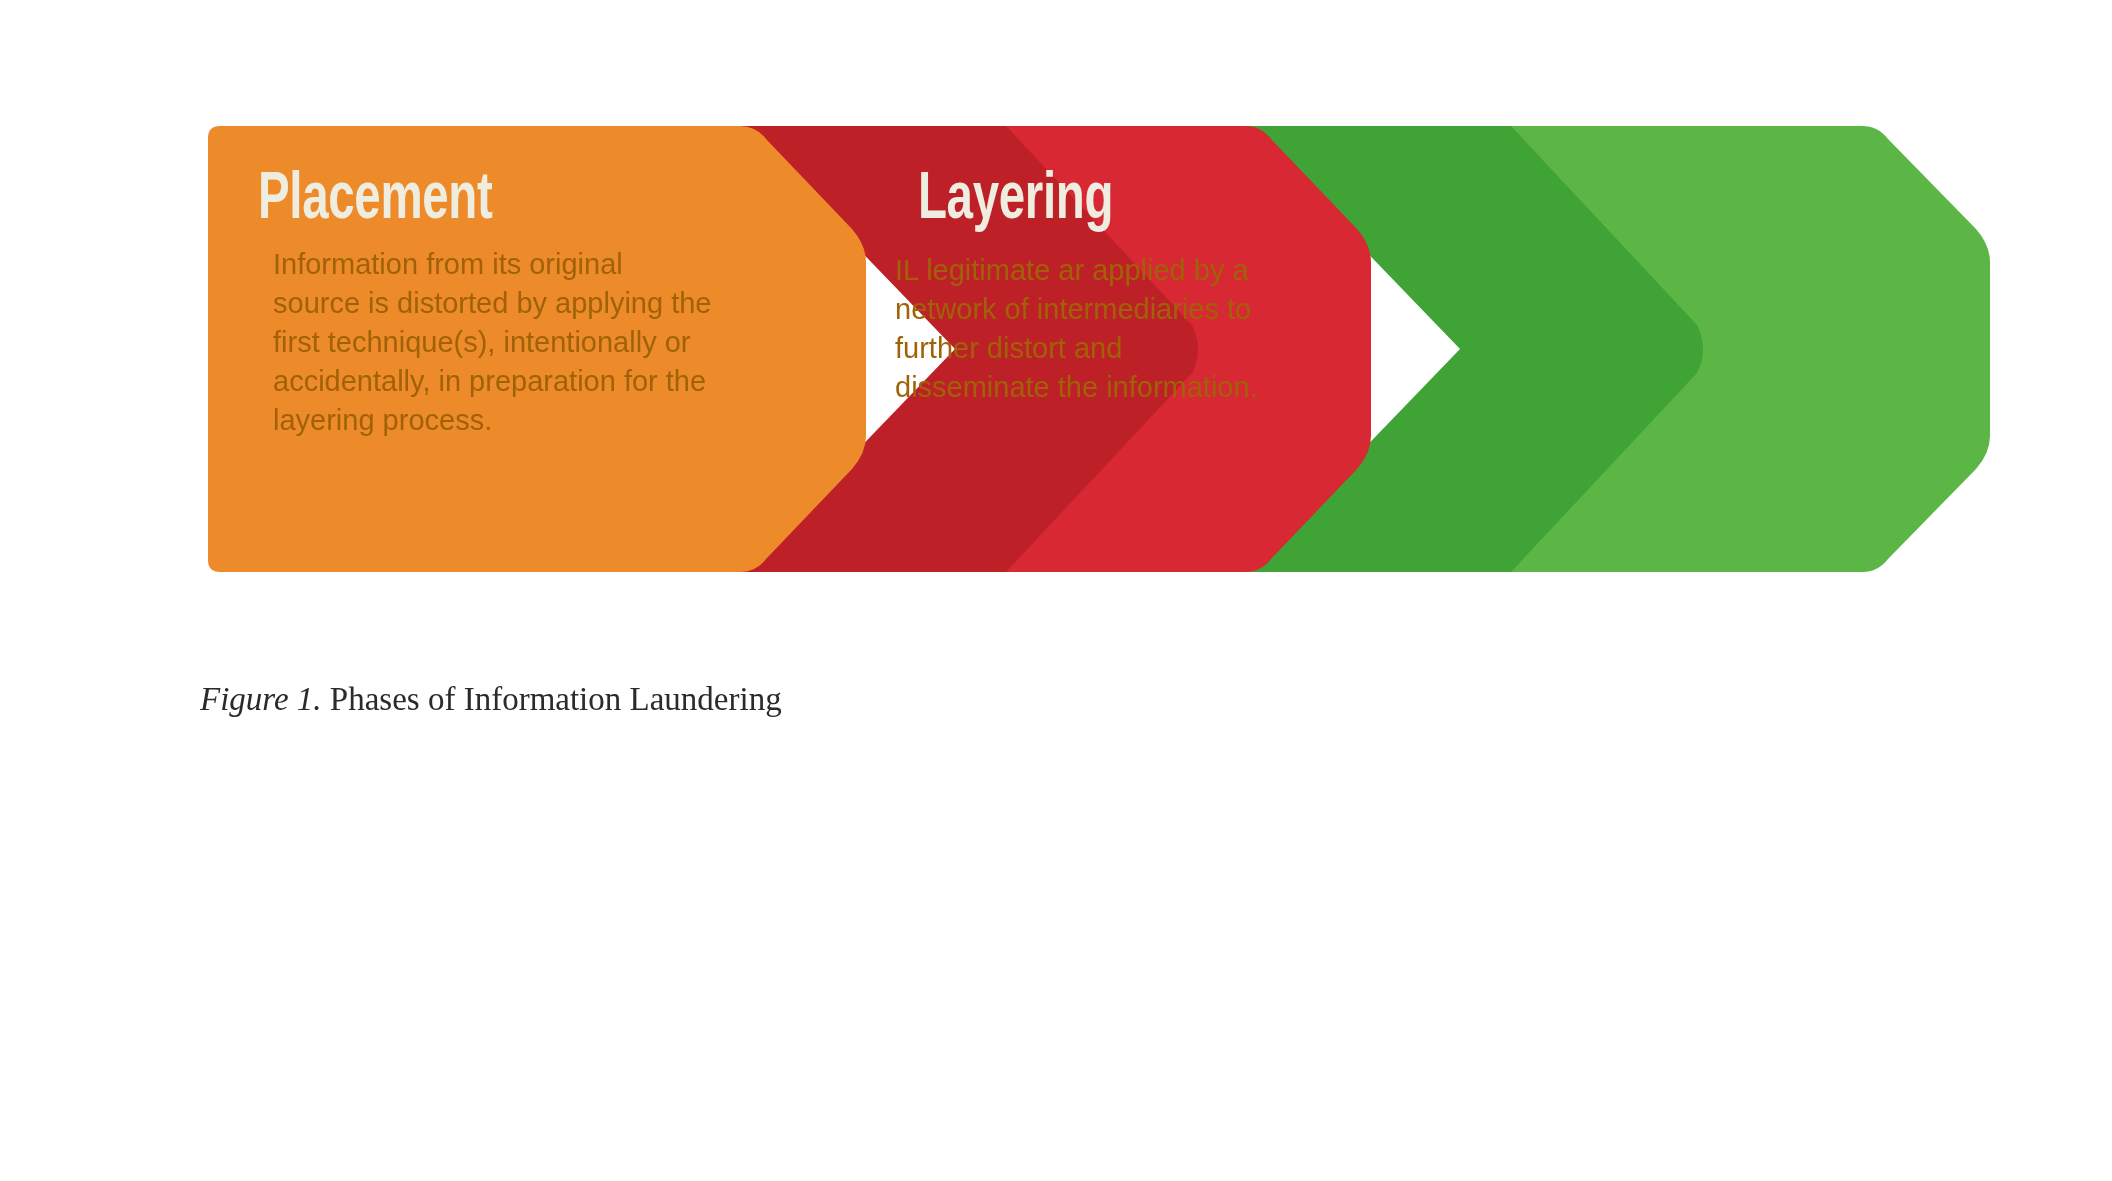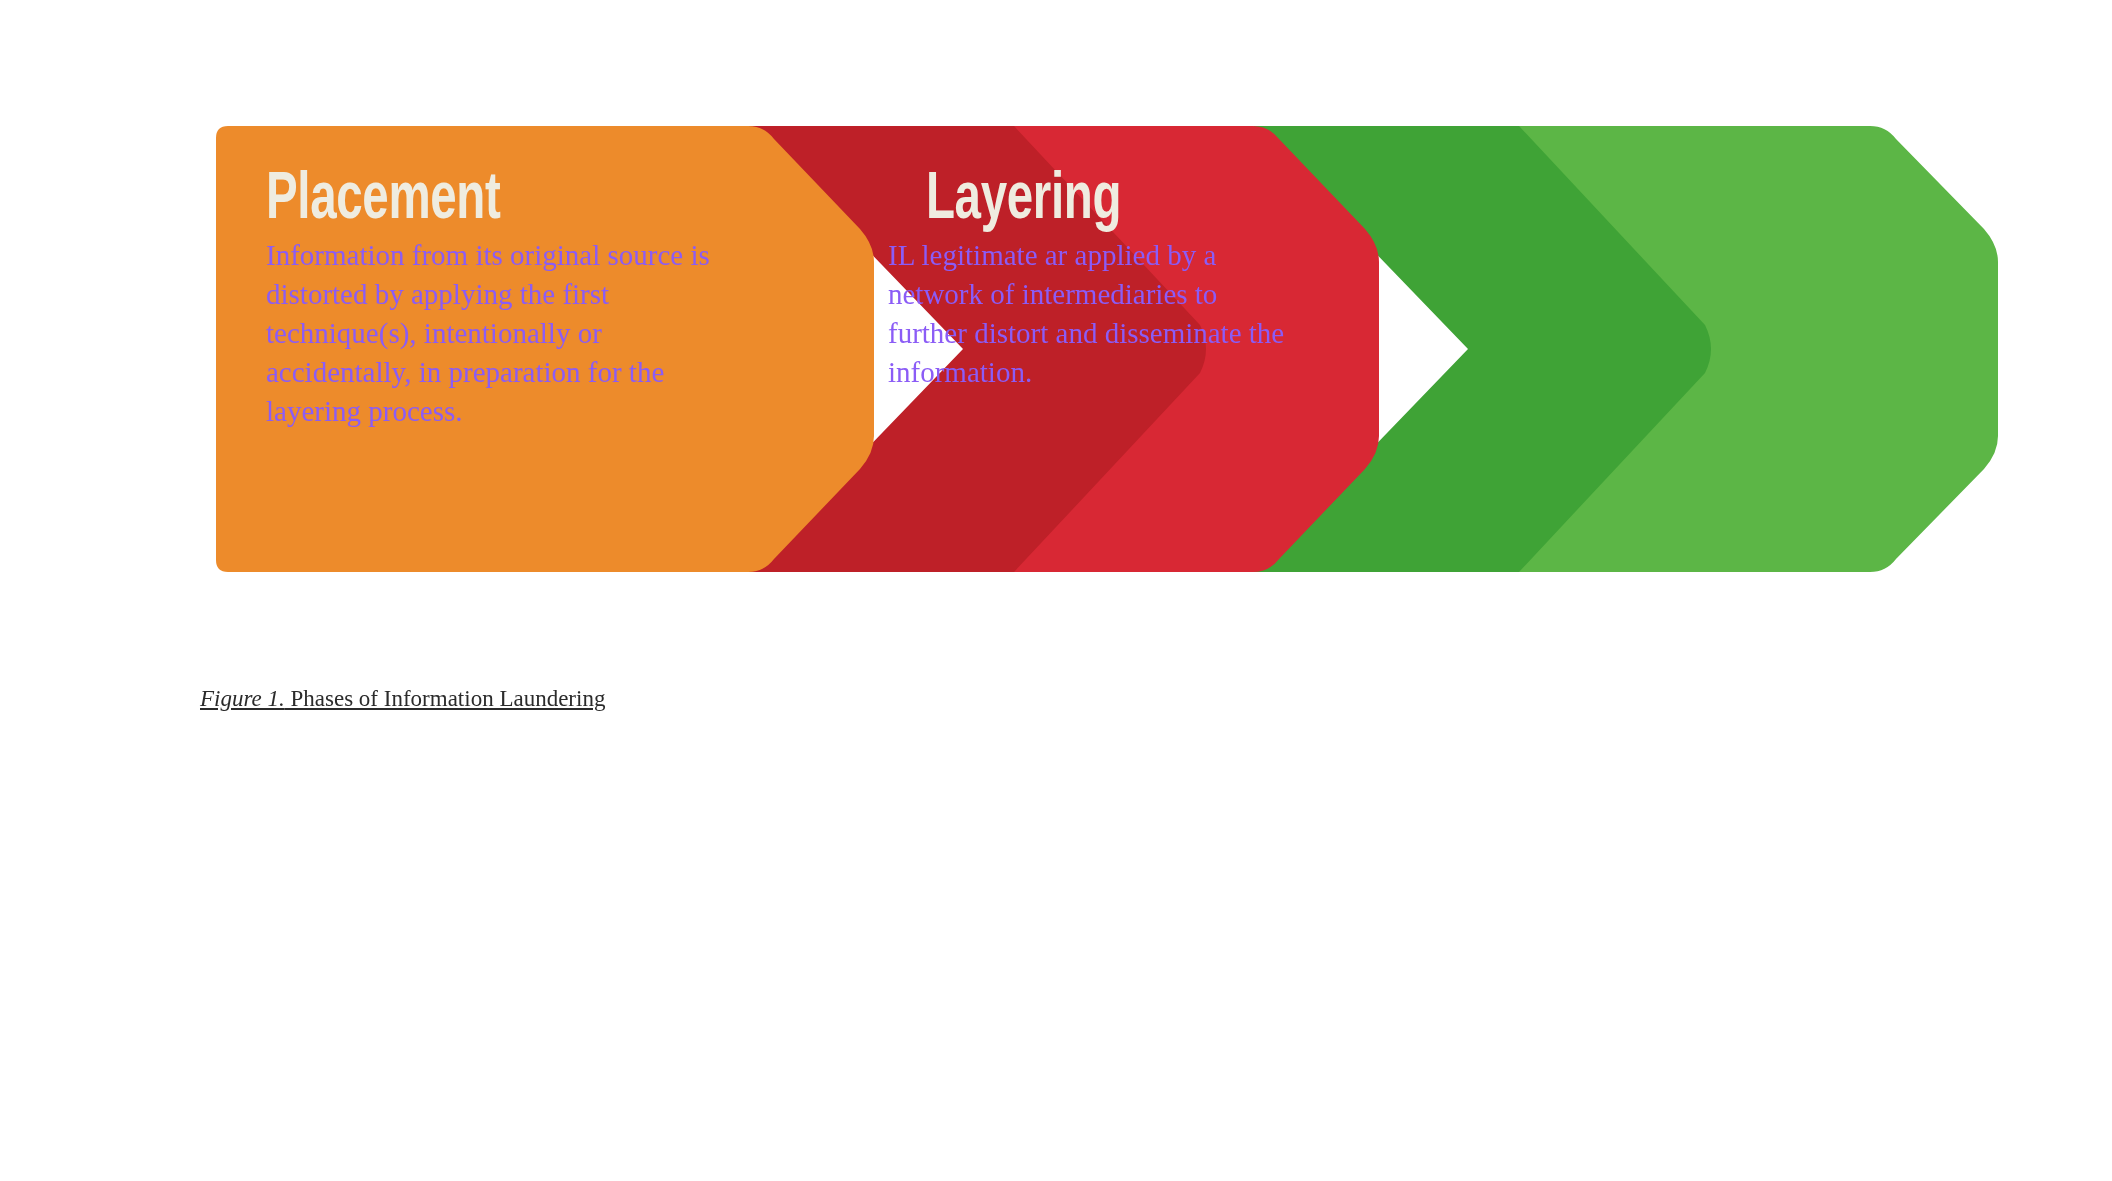--- a/index.html
+++ b/index.html
@@ -12,21 +12,21 @@
     height: 1181px;
     position: relative;
     overflow: hidden;
     font-family: "Liberation Sans", sans-serif;
     -webkit-font-smoothing: antialiased;
   }
 
   
   #figure-diagram {
     position: absolute;
-    left: 8px;
+    left: 0;
     top: 0;
     width: 1712px;
     height: 620px;
   }
   #chevron-svg {
     position: absolute;
     left: 0;
     top: 0;
     width: 2112px;
     height: 620px;
@@ -46,26 +46,26 @@
     color: #EFECE0;
     transform: scaleX(0.72);
     transform-origin: left top;
     white-space: nowrap;
     margin: 0 0 6px 0;
   }
   .phase-title.centered {
     transform-origin: center top;
   }
   .phase-body {
-    font-family: Liberation Serif, serif;
+    font-family: Liberation Sans, sans-serif;
     font-weight: 400;
     font-size: 29px;
     line-height: 39px;
-    color: #8b5cf6;
-    margin: 0;
+    color: #a16207;
+    margin: 15px;
   }
 
   
   #phase-placement {
     left: 258px;
     top: 160px;
     width: 470px;
     text-align: left;
   }
   
@@ -87,25 +87,24 @@
   #phase-layering .phase-title {
     display: inline-block;
   }
 
   
   #figure-caption {
     position: absolute;
     left: 200px;
     top: 678px;
     font-family: "Liberation Serif", serif;
-    font-size: 23px;
+    font-size: 33px;
     line-height: 42px;
     color: #2b2b2b;
     white-space: nowrap;
-    text-decoration: underline;
   }
   #figure-caption .caption-label {
     font-style: italic;
   }
   #figure-caption .caption-text {
     font-style: normal;
   }
 
   
   #page-footer {

